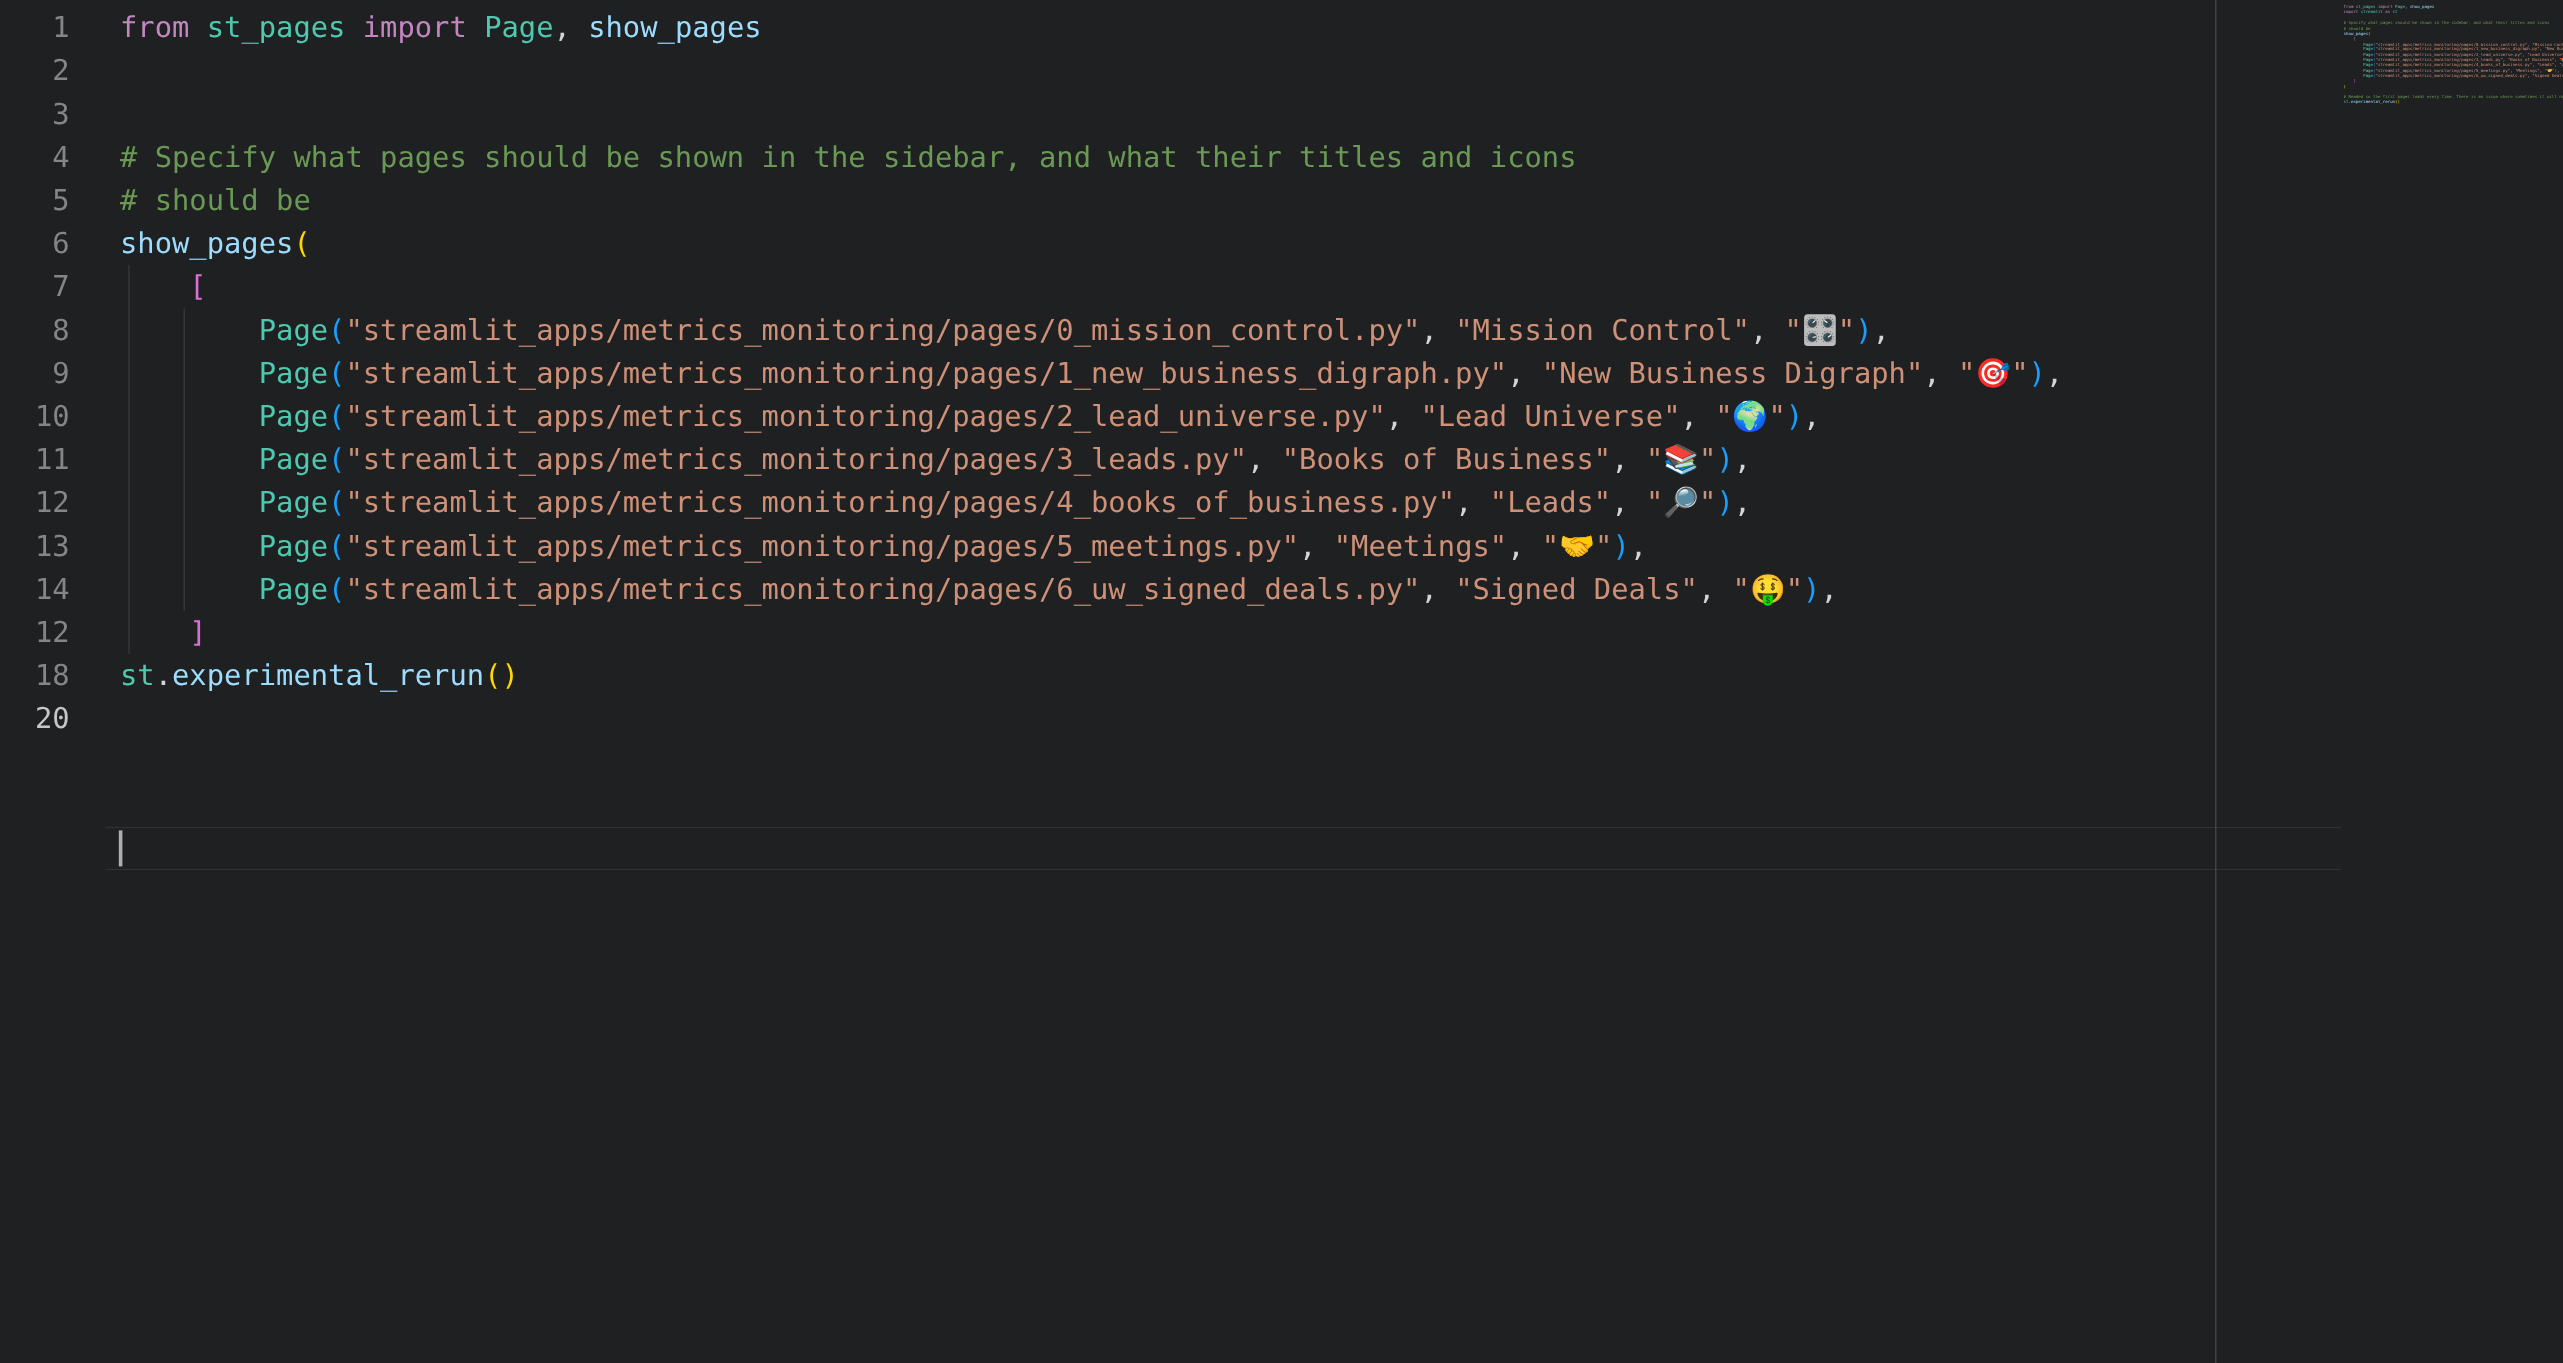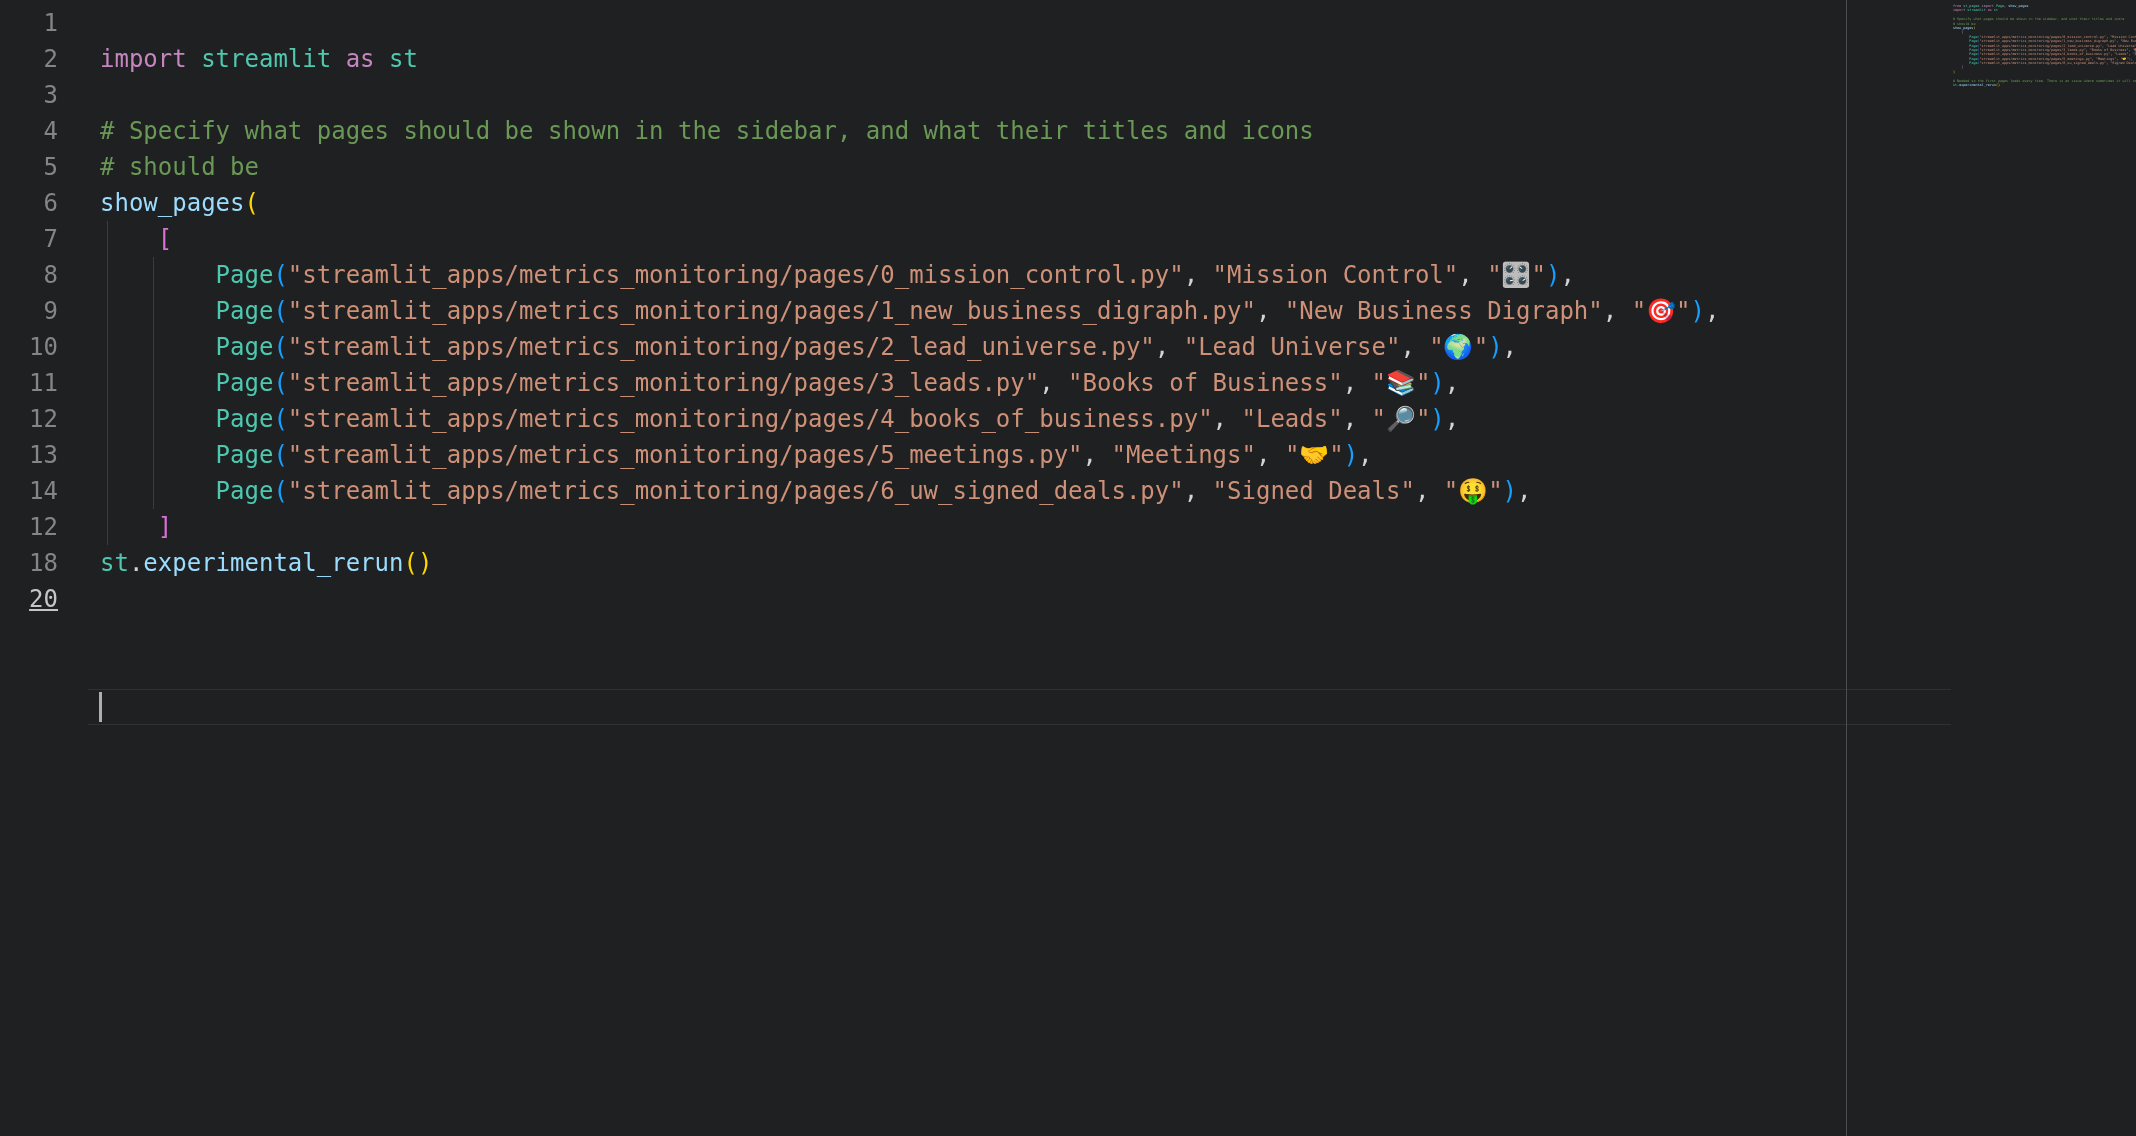--- a/index.html
+++ b/index.html
@@ -10,21 +10,21 @@
     font-family:"DejaVu Sans Mono","Liberation Mono",monospace;
   }
   #editor{position:absolute;inset:0;}
   #code-rows{position:absolute;left:0;top:5px;right:0;}
   .row{display:flex;height:36px;line-height:36px;font-size:24px;white-space:pre;}
   .ln{
     width:58px;flex:0 0 58px;text-align:right;
     color:var(--line_number,#858585);
     user-select:none;
   }
-  .ln.active{color:var(--line_number_active,#c6c6c6);text-decoration:underline;}
+  .ln.active{color:var(--line_number_active,#c6c6c6);}
   .code{margin-left:42px;color:var(--punctuation,#d4d4d4);}
   .tok-keyword{color:var(--keyword,#c586c0);}
   .tok-type{color:var(--type,#4ec9b0);}
   .tok-identifier{color:var(--identifier,#9cdcfe);}
   .tok-string{color:var(--string,#ce9178);}
   .tok-comment{color:var(--comment,#6a9955);}
   .tok-punctuation{color:var(--punctuation,#d4d4d4);}
   .tok-bracket1{color:var(--bracket1,#ffd700);}
   .tok-bracket2{color:var(--bracket2,#da70d6);}
   .tok-bracket3{color:var(--bracket3,#179fff);}
@@ -48,22 +48,22 @@
   .mm-line{height:4.4px;line-height:4.4px;font-size:3.4px;white-space:pre;overflow:hidden;}
 </style>
 </head>
 <body>
 
 <div id="editor">
   <div id="indent-guide-1"></div>
   <div id="indent-guide-2"></div>
   <div id="current-line"></div>
   <div id="code-rows">
-      <div class="row"><div class="ln">1</div></div>
-      <div class="row"><div class="ln">2</div><div class="code"><span class="tok-keyword">import </span><span class="tok-type">streamlit</span><span class="tok-plain"> </span><span class="tok-keyword">as </span><span class="tok-type">st</span></div></div>
+      <div class="row"><div class="ln">1</div><div class="code"><span class="tok-keyword">from </span><span class="tok-type">st_pages</span><span class="tok-plain"> </span><span class="tok-keyword">import </span><span class="tok-type">Page</span><span class="tok-punctuation">, </span><span class="tok-identifier">show_pages</span></div></div>
+      <div class="row"><div class="ln">2</div></div>
       <div class="row"><div class="ln">3</div><div class="code"></div></div>
       <div class="row"><div class="ln">4</div><div class="code"><span class="tok-comment"># Specify what pages should be shown in the sidebar, and what their titles and icons</span></div></div>
       <div class="row"><div class="ln">5</div><div class="code"><span class="tok-comment"># should be</span></div></div>
       <div class="row"><div class="ln">6</div><div class="code"><span class="tok-identifier">show_pages</span><span class="tok-bracket1">(</span></div></div>
       <div class="row"><div class="ln">7</div><div class="code"><span class="tok-plain">    </span><span class="tok-bracket2">[</span></div></div>
       <div class="row"><div class="ln">8</div><div class="code"><span class="tok-plain">        </span><span class="tok-type">Page</span><span class="tok-bracket3">(</span><span class="tok-string">"streamlit_apps/metrics_monitoring/pages/0_mission_control.py"</span><span class="tok-punctuation">, </span><span class="tok-string">"Mission Control"</span><span class="tok-punctuation">, </span><span class="tok-string">"🎛️"</span><span class="tok-bracket3">)</span><span class="tok-punctuation">,</span></div></div>
       <div class="row"><div class="ln">9</div><div class="code"><span class="tok-plain">        </span><span class="tok-type">Page</span><span class="tok-bracket3">(</span><span class="tok-string">"streamlit_apps/metrics_monitoring/pages/1_new_business_digraph.py"</span><span class="tok-punctuation">, </span><span class="tok-string">"New Business Digraph"</span><span class="tok-punctuation">, </span><span class="tok-string">"🎯"</span><span class="tok-bracket3">)</span><span class="tok-punctuation">,</span></div></div>
       <div class="row"><div class="ln">10</div><div class="code"><span class="tok-plain">        </span><span class="tok-type">Page</span><span class="tok-bracket3">(</span><span class="tok-string">"streamlit_apps/metrics_monitoring/pages/2_lead_universe.py"</span><span class="tok-punctuation">, </span><span class="tok-string">"Lead Universe"</span><span class="tok-punctuation">, </span><span class="tok-string">"🌍"</span><span class="tok-bracket3">)</span><span class="tok-punctuation">,</span></div></div>
       <div class="row"><div class="ln">11</div><div class="code"><span class="tok-plain">        </span><span class="tok-type">Page</span><span class="tok-bracket3">(</span><span class="tok-string">"streamlit_apps/metrics_monitoring/pages/3_leads.py"</span><span class="tok-punctuation">, </span><span class="tok-string">"Books of Business"</span><span class="tok-punctuation">, </span><span class="tok-string">"📚"</span><span class="tok-bracket3">)</span><span class="tok-punctuation">,</span></div></div>
       <div class="row"><div class="ln">12</div><div class="code"><span class="tok-plain">        </span><span class="tok-type">Page</span><span class="tok-bracket3">(</span><span class="tok-string">"streamlit_apps/metrics_monitoring/pages/4_books_of_business.py"</span><span class="tok-punctuation">, </span><span class="tok-string">"Leads"</span><span class="tok-punctuation">, </span><span class="tok-string">"🔎"</span><span class="tok-bracket3">)</span><span class="tok-punctuation">,</span></div></div>

